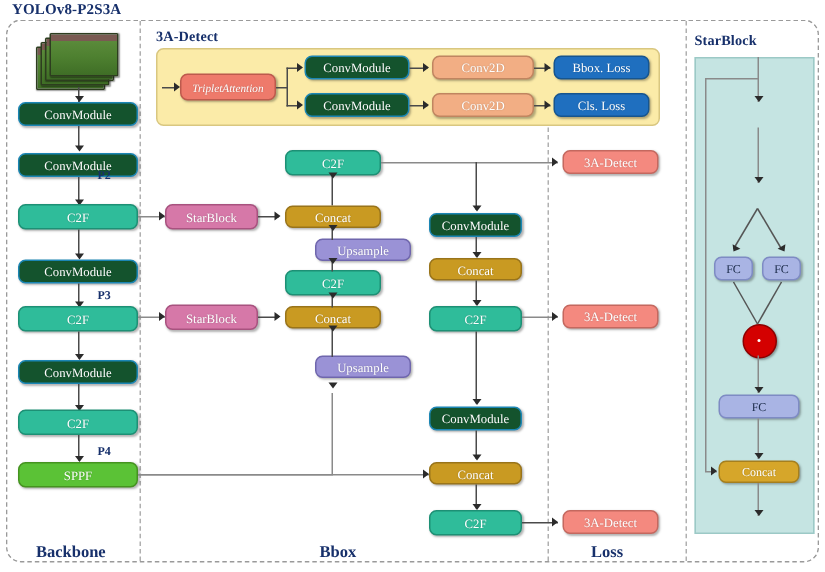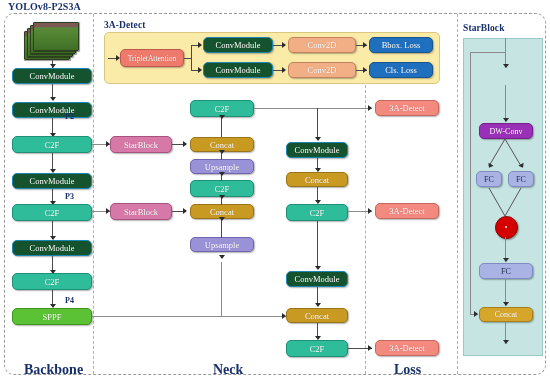--- a/index.html
+++ b/index.html
@@ -8,40 +8,40 @@
   #stage{position:absolute;left:0;top:0;width:550px;height:381px;}
 
   
   .panel{position:absolute;box-sizing:border-box;}
   .dashed-outer{border:1px dashed #9a9a9a;border-radius:10px;}
   .dashed-col{position:absolute;border-left:1px dashed #b0b0b0;}
 
   .panel-title{position:absolute;font-weight:bold;color:#17306b;
                font-size:9px;letter-spacing:.1px;white-space:nowrap;}
   .section-label{position:absolute;font-weight:bold;color:#17306b;
-                 font-size:14px;white-space:nowrap;}
+                 font-size:11px;white-space:nowrap;}
   .tap-label{position:absolute;font-weight:bold;color:#17306b;
              font-size:8px;white-space:nowrap;}
 
   
   .node{position:absolute;box-sizing:border-box;border-radius:5px;
         display:flex;align-items:center;justify-content:center;
         color:#ffffff;font-size:8.5px;white-space:nowrap;
         border:1px solid rgba(0,0,0,.35);
         box-shadow:1px 1px 1.5px rgba(0,0,0,.30);
         text-shadow:0 0 1px rgba(0,0,0,.25);}
 
   .n-conv   {background:#14532d;border-color:#1b86b4;}
   .n-c2f    {background:#2FBC9A;border-color:#1d9075;}
   .n-sppf   {background:#5BC236;border-color:#45931f;}
   .n-starblk{background:#D678A8;border-color:#a8527f;}
   .n-concat {background:#C99A22;border-color:#99741a;}
-  .n-upsamp {background:#9A92D6;border-color:#6f66ad;}
+  .n-upsamp {background:#9A92D6;border-color:#6f66ad;margin-left:20px;}
   .n-detect {background:#F4897F;border-color:#c4685f;}
-  .n-triplet{background:#EE7A6B;border-color:#bd5a4d;}
+  .n-triplet{background:#EE7A6B;border-color:#bd5a4d;font-style:italic;}
   .n-conv2d {background:#F2AE84;border-color:#c08560;}
   .n-loss   {background:#1F6FBF;border-color:#16558f;}
   .n-layernorm{background:#4E7A22;border-color:#37551a;}
   .n-dwconv {background:#9B30B8;border-color:#74228a;}
   .n-fc     {background:#A9B4E4;border-color:#7e8bc4;color:#20304f;
              text-shadow:none;}
   .n-concat2{background:#D6A62A;border-color:#a57f1e;}
 
   .detect-panel{position:absolute;background:#FBEBA8;border:1px solid #d9c780;
                 border-radius:5px;box-sizing:border-box;}
@@ -249,21 +249,20 @@
   <div class="arrow-d" style="left:502.5px;top:64px;"></div>
 
   <div class="ln ln-h ln-grey" style="left:470px;top:52px;width:36px;"></div>
   <div class="ln ln-v ln-grey" style="left:470px;top:52px;height:262px;"></div>
   <div class="ln ln-h ln-grey" style="left:470px;top:314px;width:8px;"></div>
   <div class="arrow-r" style="left:474px;top:311px;"></div>
 
   <div class="ln ln-v ln-grey" style="left:505px;top:85px;height:37px;"></div>
   <div class="arrow-d" style="left:502.5px;top:118px;"></div>
 
-  <div class="node n-dwconv" style="left:479px;top:123px;width:54px;height:16px;font-size:8px;">DW-Conv</div>
 
   <svg class="svgline" style="left:0;top:0;width:550px;height:381px;" viewBox="0 0 550 381">
     <line x1="505" y1="139" x2="489" y2="166" stroke="#555" stroke-width="1"></line>
     <line x1="505" y1="139" x2="521" y2="166" stroke="#555" stroke-width="1"></line>
     <line x1="489" y1="188" x2="505" y2="216" stroke="#555" stroke-width="1"></line>
     <line x1="521" y1="188" x2="505" y2="216" stroke="#555" stroke-width="1"></line>
   </svg>
   <div class="arrow-d" style="left:486.5px;top:164px;transform:rotate(30deg);"></div>
   <div class="arrow-d" style="left:518.5px;top:164px;transform:rotate(-30deg);"></div>
 
@@ -278,16 +277,16 @@
 
   <div class="node n-fc" style="left:479px;top:263px;width:54px;height:16px;font-size:8px;">FC</div>
   <div class="ln ln-v ln-grey" style="left:505px;top:279px;height:27px;"></div>
   <div class="arrow-d" style="left:502.5px;top:302px;"></div>
 
   <div class="node n-concat2" style="left:479px;top:307px;width:54px;height:15px;font-size:8px;">Concat</div>
   <div class="ln ln-v ln-grey" style="left:505px;top:322px;height:22px;"></div>
   <div class="arrow-d" style="left:502.5px;top:340px;"></div>
 
   <div class="section-label" style="left:24px;top:362px;">Backbone</div>
-  <div class="section-label" style="left:213px;top:362px;">Neck</div>
+  <div class="section-label" style="left:213px;top:362px;">Bbox</div>
   <div class="section-label" style="left:394px;top:362px;">Loss</div>
 
 </div>
 
 </body></html>

